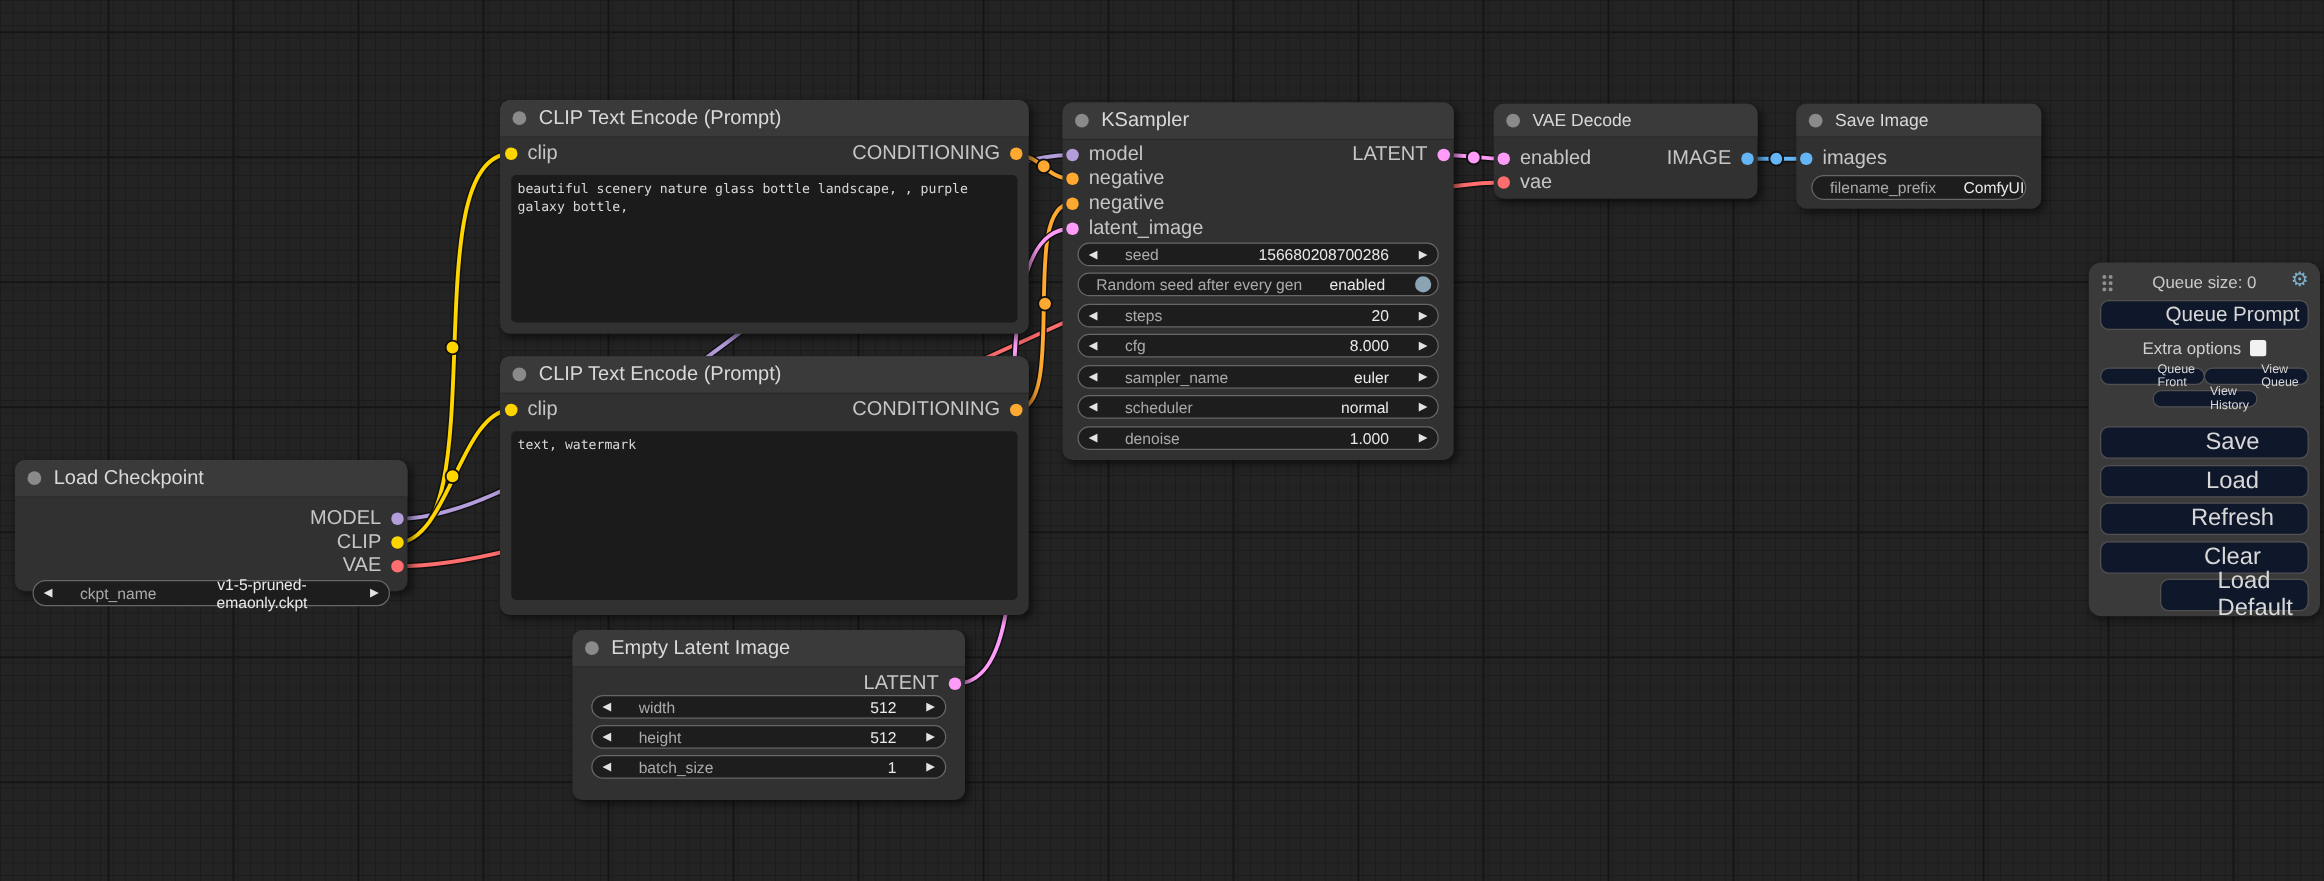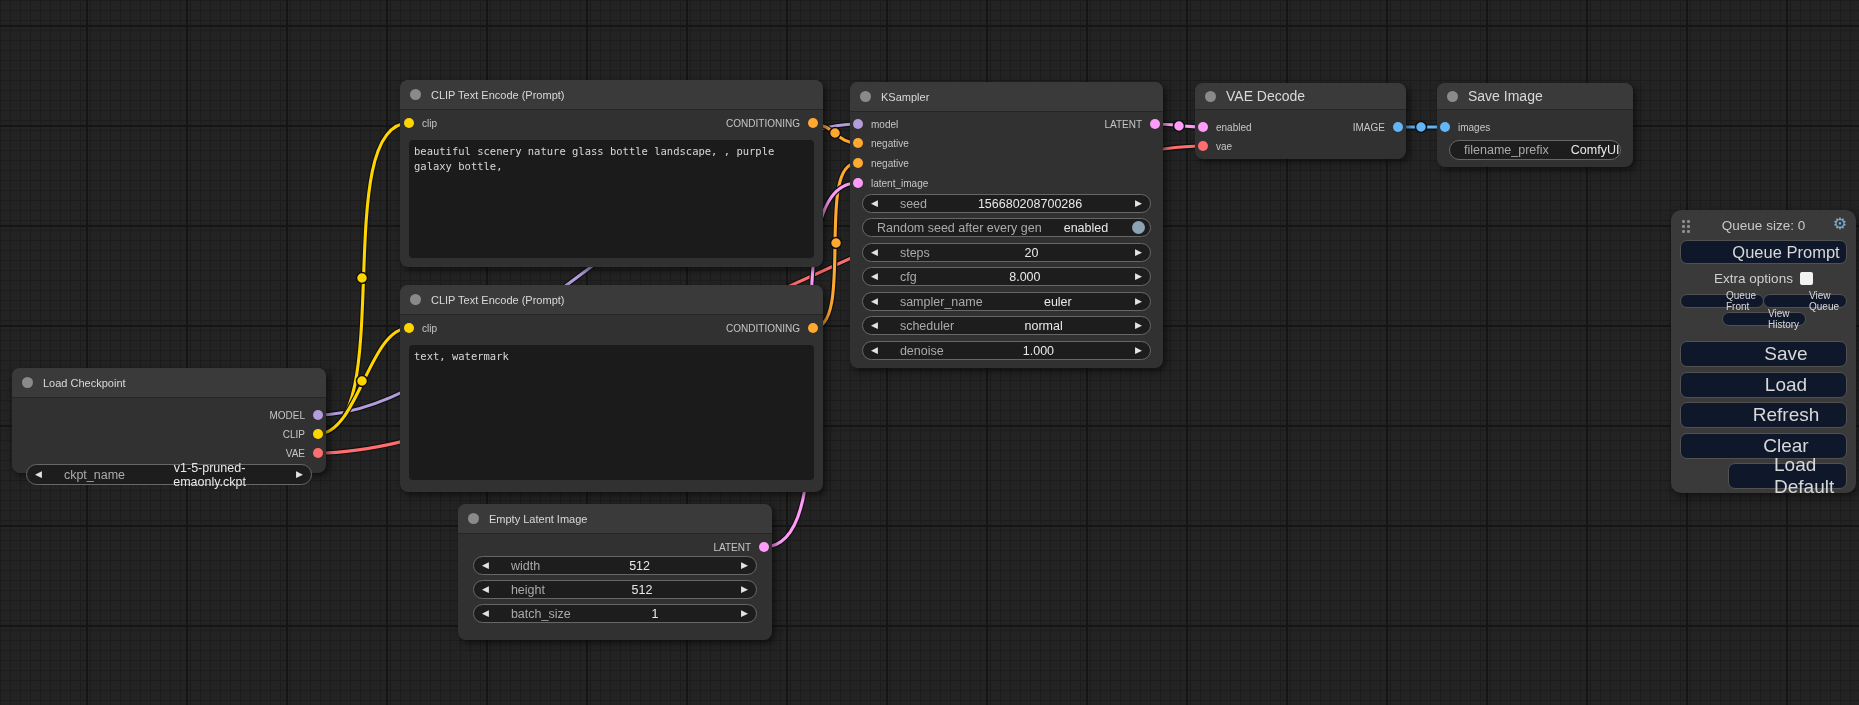--- a/index.html
+++ b/index.html
@@ -18,43 +18,43 @@
   #wires{position:absolute;left:0;top:0;z-index:1;}
   .wire-o{fill:none;stroke:#101010;stroke-width:5.4;}
   .wire{fill:none;stroke-width:3.1;}
   .node{
     position:absolute;z-index:2;background:#313131;border-radius:8px;
     box-shadow:3px 3px 7px rgba(0,0,0,.55);
   }
   .node-title{
     height:30px;background:#3a3a3a;border-radius:8px 8px 0 0;
     display:flex;align-items:center;padding-left:10px;
-    color:#d9d9d9;font-size:11px;border-bottom:1px solid #262626;
+    color:#d9d9d9;font-size:16px;border-bottom:1px solid #262626;
     box-sizing:border-box;
   }
   .node-title.small{height:27px;font-size:14px;}
   .title-dot{width:11px;height:11px;border-radius:50%;background:#8a8a8a;margin-right:10px;flex:0 0 auto;}
-  .slot{position:absolute;height:14px;display:flex;align-items:center;color:#c6c6c6;font-size:10px;}
+  .slot{position:absolute;height:14px;display:flex;align-items:center;color:#c6c6c6;font-size:16px;}
   .dot{width:10px;height:10px;border-radius:50%;flex:0 0 auto;}
   .in-slot .dot{margin-right:8px;}
   .out-slot{justify-content:flex-end;}
   .out-slot .dot{margin-left:8px;}
   .ta{
     position:absolute;background:#1b1b1b;border-radius:4px;
     color:#d8d8d8;font-family:"DejaVu Sans Mono",monospace;font-size:10.5px;
     line-height:1.4;padding:4px 5px;box-sizing:border-box;white-space:pre-wrap;word-break:break-word;
   }
   .widget{
     position:absolute;height:19px;background:#1d1d1d;border:1px solid #676767;
     border-radius:11px;display:flex;align-items:center;box-sizing:border-box;
     font-size:12.5px;padding:0 8px;color:#b3b3b3;gap:16px;
   }
   .widget .arr{font-size:9px;color:#e3e3e3;line-height:1;flex:0 0 auto;}
   .widget .wlabel{margin:0 6px;flex:0 0 auto;color:#aaa;}
-  .widget .wvalue{flex:1;text-align:center;margin-right:8px;color:#e9e9e9;}
+  .widget .wvalue{flex:1;text-align:right;margin-right:8px;color:#e9e9e9;}
   .widget .wvalue.center{text-align:center;}
   .widget.no-arrows .wlabel{flex:0 0 auto;}
   .toggle{width:13px;height:13px;border-radius:50%;flex:0 0 auto;margin-right:-2px;}
   
   #queue-panel{
     position:absolute;left:1671px;top:210px;width:185px;height:283px;z-index:3;
     background:#3a3a3a;border-radius:10px;box-shadow:2px 3px 8px rgba(0,0,0,.5);
   }
   .qbtn{
     position:absolute;left:9px;right:9px;background:#0f172a;border:1px solid #515151;

